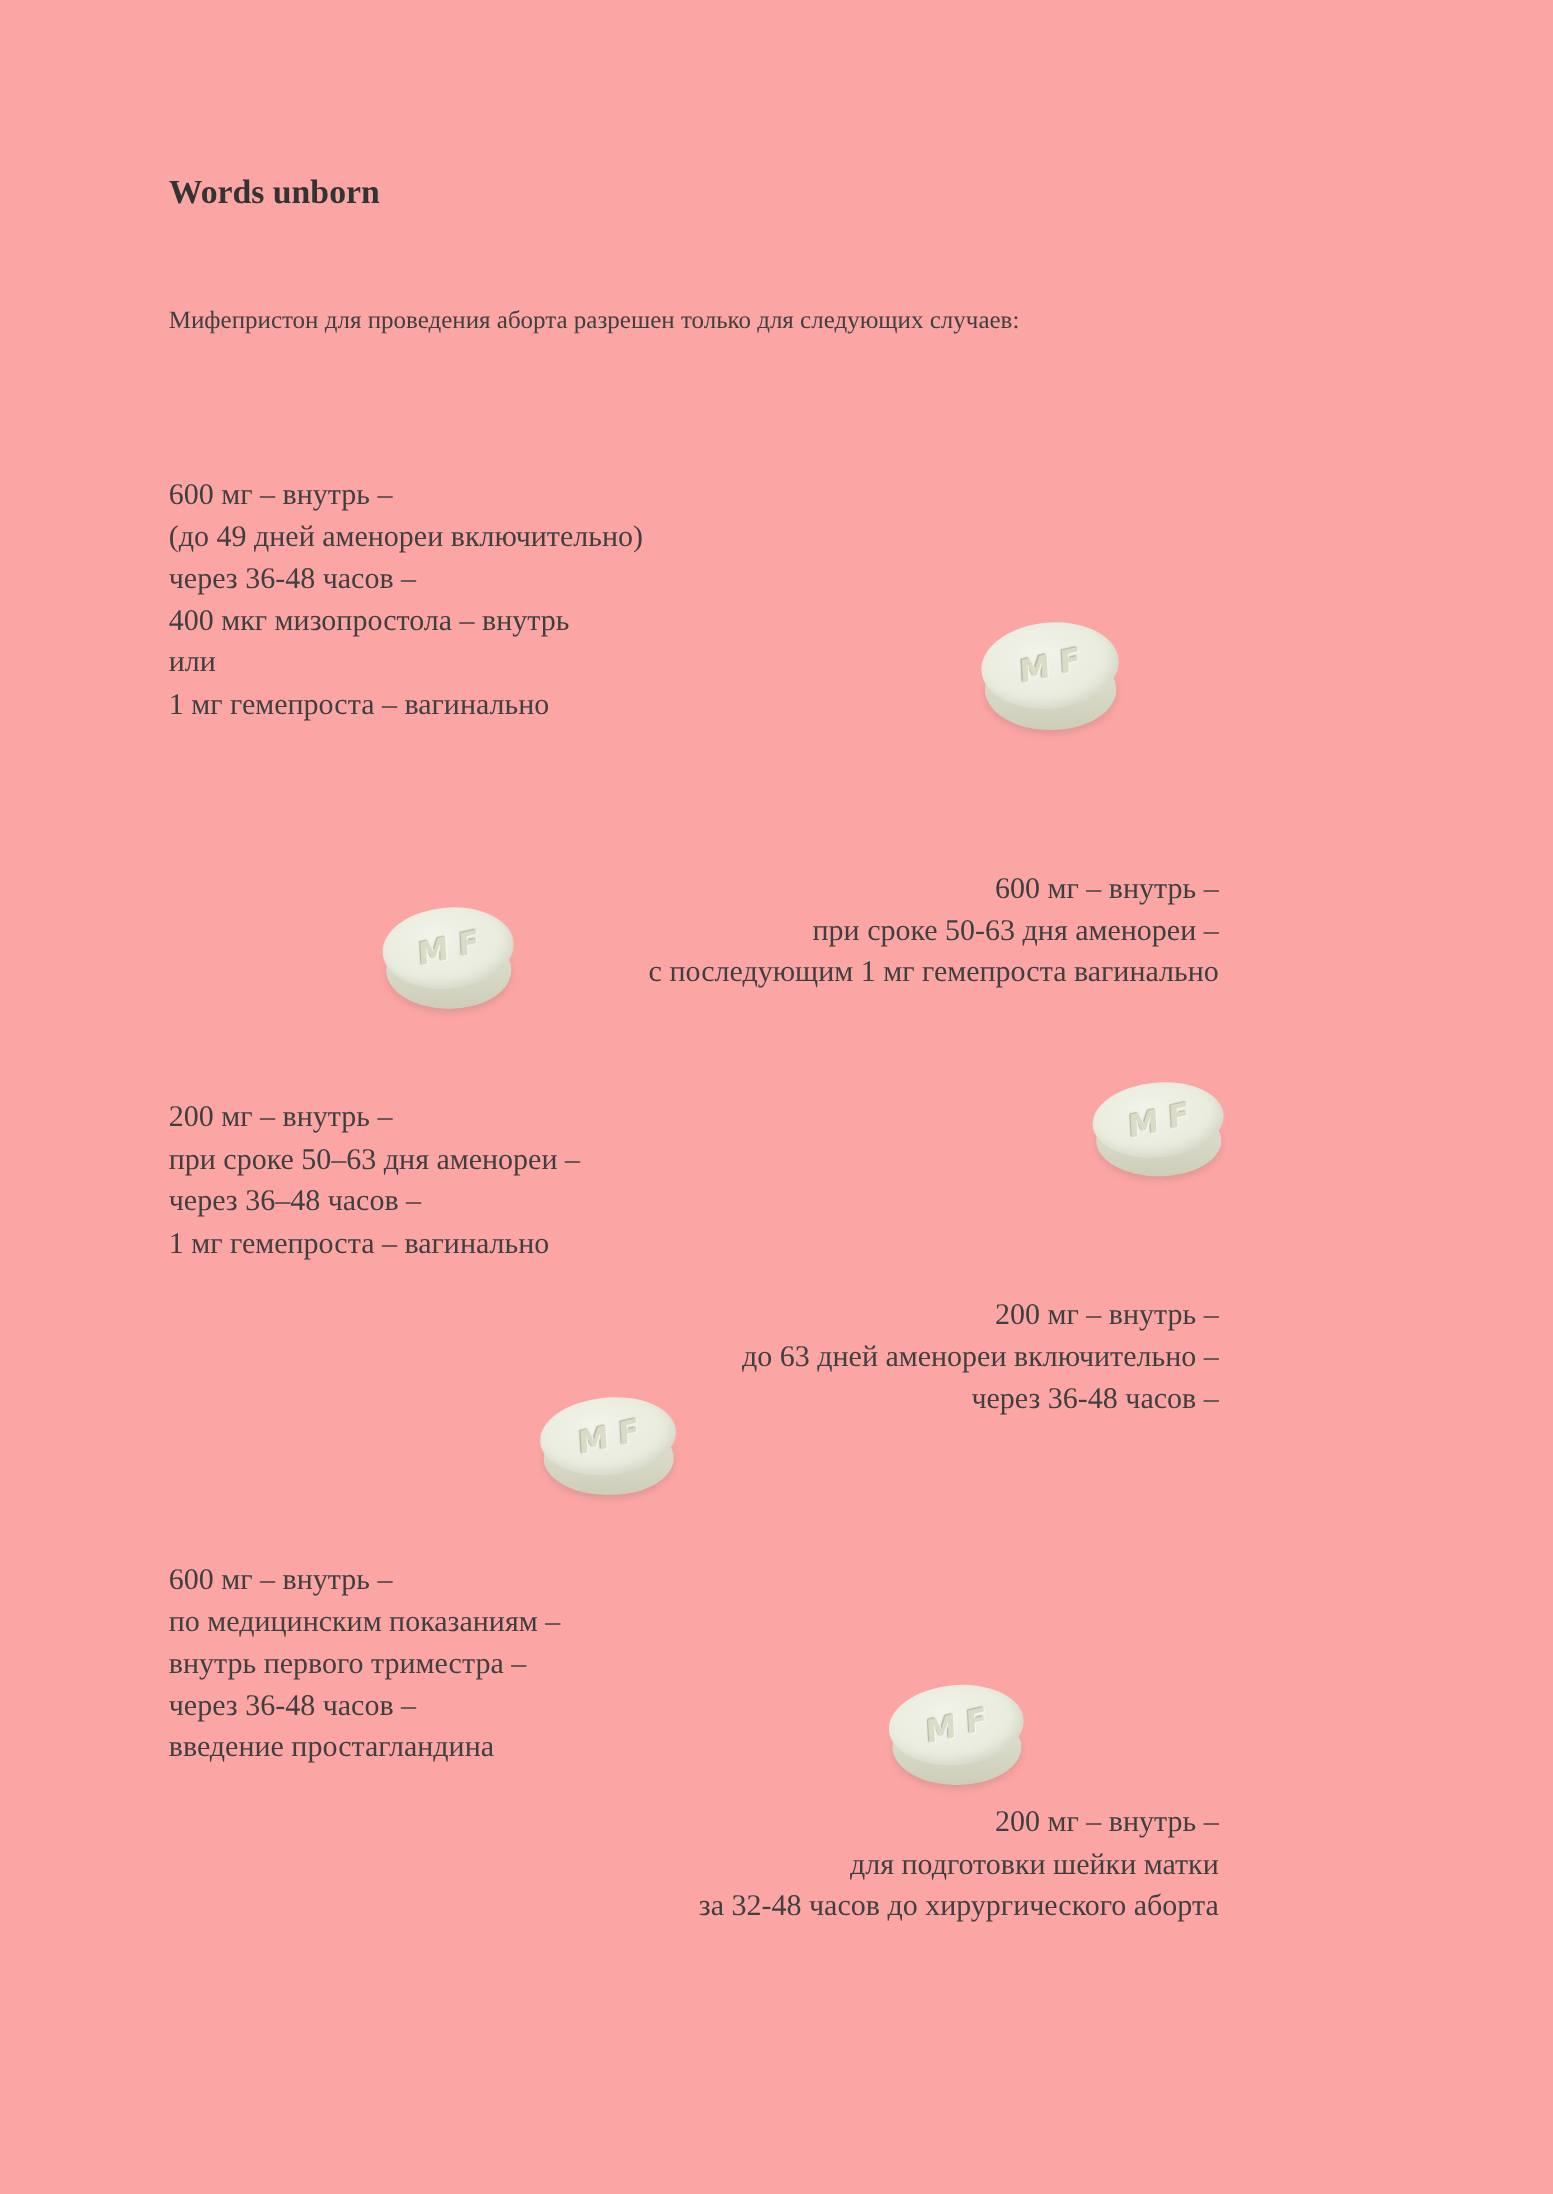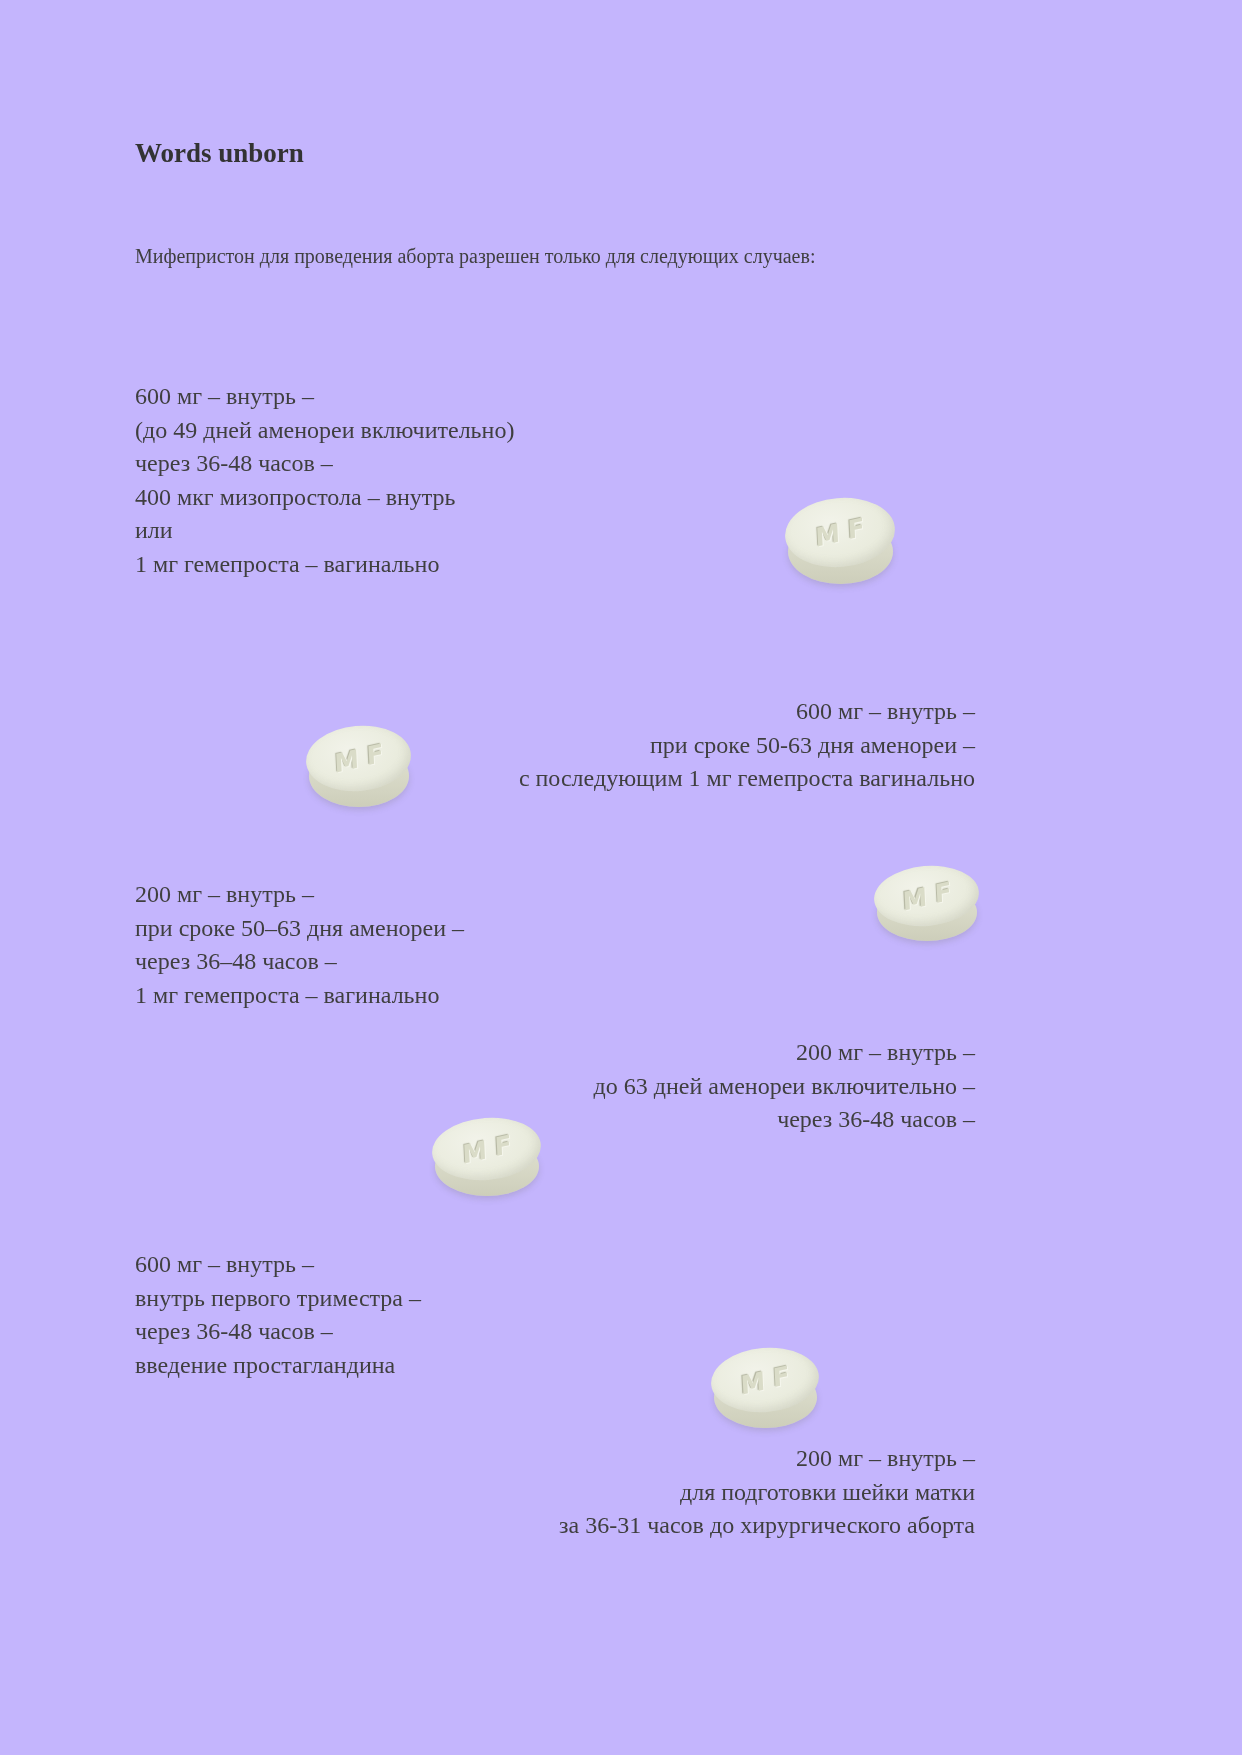--- a/index.html
+++ b/index.html
@@ -1,20 +1,20 @@
 <!DOCTYPE html>
 <html><head>
 <meta charset="utf-8">
 <style>
   html,body{margin:0;padding:0;background:#ffffff;}
   .page{
     position:relative;
     width:1242px;
     height:1755px;
-    background:#c4b5fd;
+    background:#fca5a5;
     font-family:"Liberation Serif", serif;
     color:#3f3f3f;
     overflow:hidden;
   }
   .title{
     position:absolute;
     left:135px; top:138px;
     font-size:27px;
     font-weight:700;
     color:#333333;
@@ -136,31 +136,32 @@
 
   <div class="pill p4">
     <div class="pill-side"></div>
     <div class="pill-face">
       <span class="pill-mark">MF</span>
     </div>
   </div>
 
   <div class="block left b5">
     <div class="line">600 мг – внутрь –</div>
+    <div class="line">по медицинским показаниям –</div>
     <div class="line">внутрь первого триместра –</div>
     <div class="line">через 36-48 часов –</div>
     <div class="line">введение простагландина</div>
   </div>
 
   <div class="pill p5">
     <div class="pill-side"></div>
     <div class="pill-face">
       <span class="pill-mark">MF</span>
     </div>
   </div>
 
   <div class="block right b6">
     <div class="line">200 мг – внутрь –</div>
     <div class="line">для подготовки шейки матки</div>
-    <div class="line">за 36-31 часов до хирургического аборта</div>
+    <div class="line">за 32-48 часов до хирургического аборта</div>
   </div>
 
 </div>
 
 </body></html>

